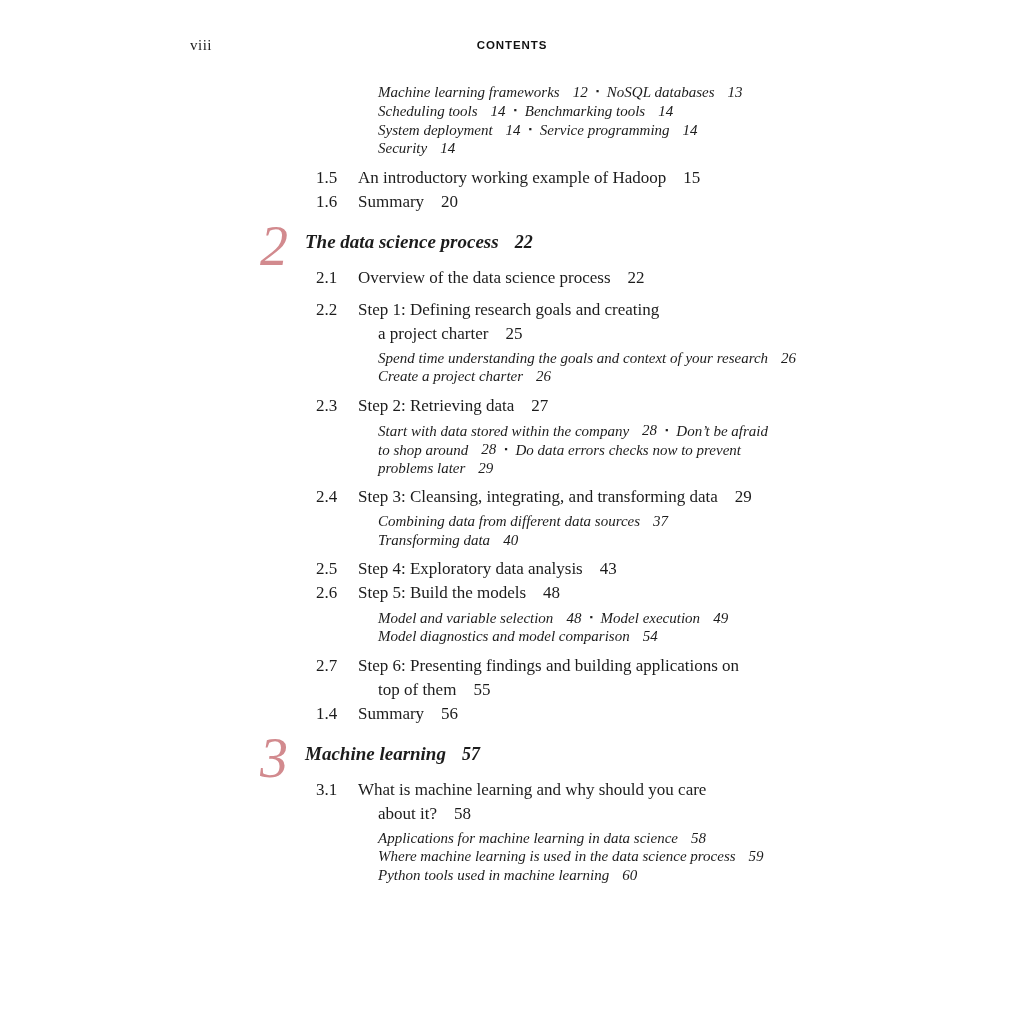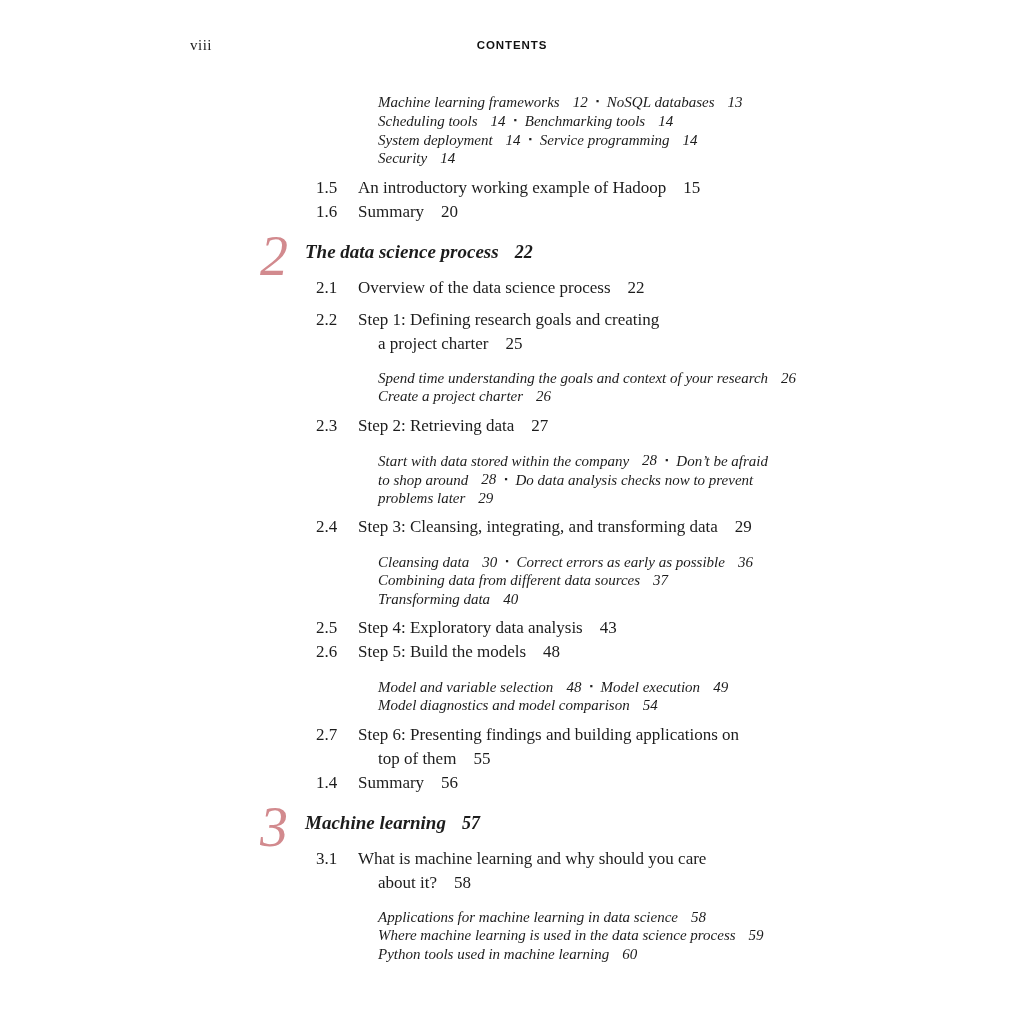--- a/index.html
+++ b/index.html
@@ -11,21 +11,21 @@
     position:absolute;left:190px;top:37px;font-size:15px;letter-spacing:0.5px;
   }
   .runhead{
     position:absolute;left:0;top:39px;width:1024px;text-align:center;
     font-family:"Liberation Sans", sans-serif;font-weight:bold;font-size:11.5px;
     letter-spacing:0.9px;color:#111;
   }
   .toc{position:absolute;left:262px;top:79px;width:600px;}
 
   
-  .sub-block{margin-top:13px;}
+  .sub-block{margin-top:3px;}
   .sub-line{
     padding-left:116px;font-style:italic;font-size:15px;line-height:18.5px;
     white-space:nowrap;
   }
   .sub-pg{margin-left:13px;}
 
   
   .sec{margin-top:8px;font-size:17px;}
   .sec.tight{margin-top:0;}
   .sec.after-ch{margin-top:2px;}
@@ -78,28 +78,27 @@
       </div>
       <div class="sub-block">
         <div class="sub-line"><span class="seg-text">Spend time understanding the goals and context of your research</span><span class="sub-pg">26</span></div>
         <div class="sub-line"><span class="seg-text">Create a project charter</span><span class="sub-pg">26</span></div>
       </div>
       <div class="sec">
         <div class="sec-line"><span class="sec-num">2.3</span><span class="seg-text">Step 2: Retrieving data</span><span class="sec-pg">27</span></div>
       </div>
       <div class="sub-block">
         <div class="sub-line"><span class="seg-text">Start with data stored within the company</span><span class="sub-pg">28</span><span class="bullet">▪</span><span class="seg-text">Don’t be afraid</span></div>
-        <div class="sub-line"><span class="seg-text">to shop around</span><span class="sub-pg">28</span><span class="bullet">▪</span><span class="seg-text">Do data analysis checks now to prevent</span></div>
+        <div class="sub-line"><span class="seg-text">to shop around</span><span class="sub-pg">28</span><span class="bullet">▪</span><span class="seg-text">Do data errors checks now to prevent</span></div>
         <div class="sub-line"><span class="seg-text">problems later</span><span class="sub-pg">29</span></div>
       </div>
       <div class="sec">
         <div class="sec-line"><span class="sec-num">2.4</span><span class="seg-text">Step 3: Cleansing, integrating, and transforming data</span><span class="sec-pg">29</span></div>
       </div>
       <div class="sub-block">
-        <div class="sub-line"><span class="seg-text">Cleansing data</span><span class="sub-pg">30</span><span class="bullet">▪</span><span class="seg-text">Correct errors as early as possible</span><span class="sub-pg">36</span></div>
         <div class="sub-line"><span class="seg-text">Combining data from different data sources</span><span class="sub-pg">37</span></div>
         <div class="sub-line"><span class="seg-text">Transforming data</span><span class="sub-pg">40</span></div>
       </div>
       <div class="sec">
         <div class="sec-line"><span class="sec-num">2.5</span><span class="seg-text">Step 4: Exploratory data analysis</span><span class="sec-pg">43</span></div>
       </div>
       <div class="sec tight">
         <div class="sec-line"><span class="sec-num">2.6</span><span class="seg-text">Step 5: Build the models</span><span class="sec-pg">48</span></div>
       </div>
       <div class="sub-block">

